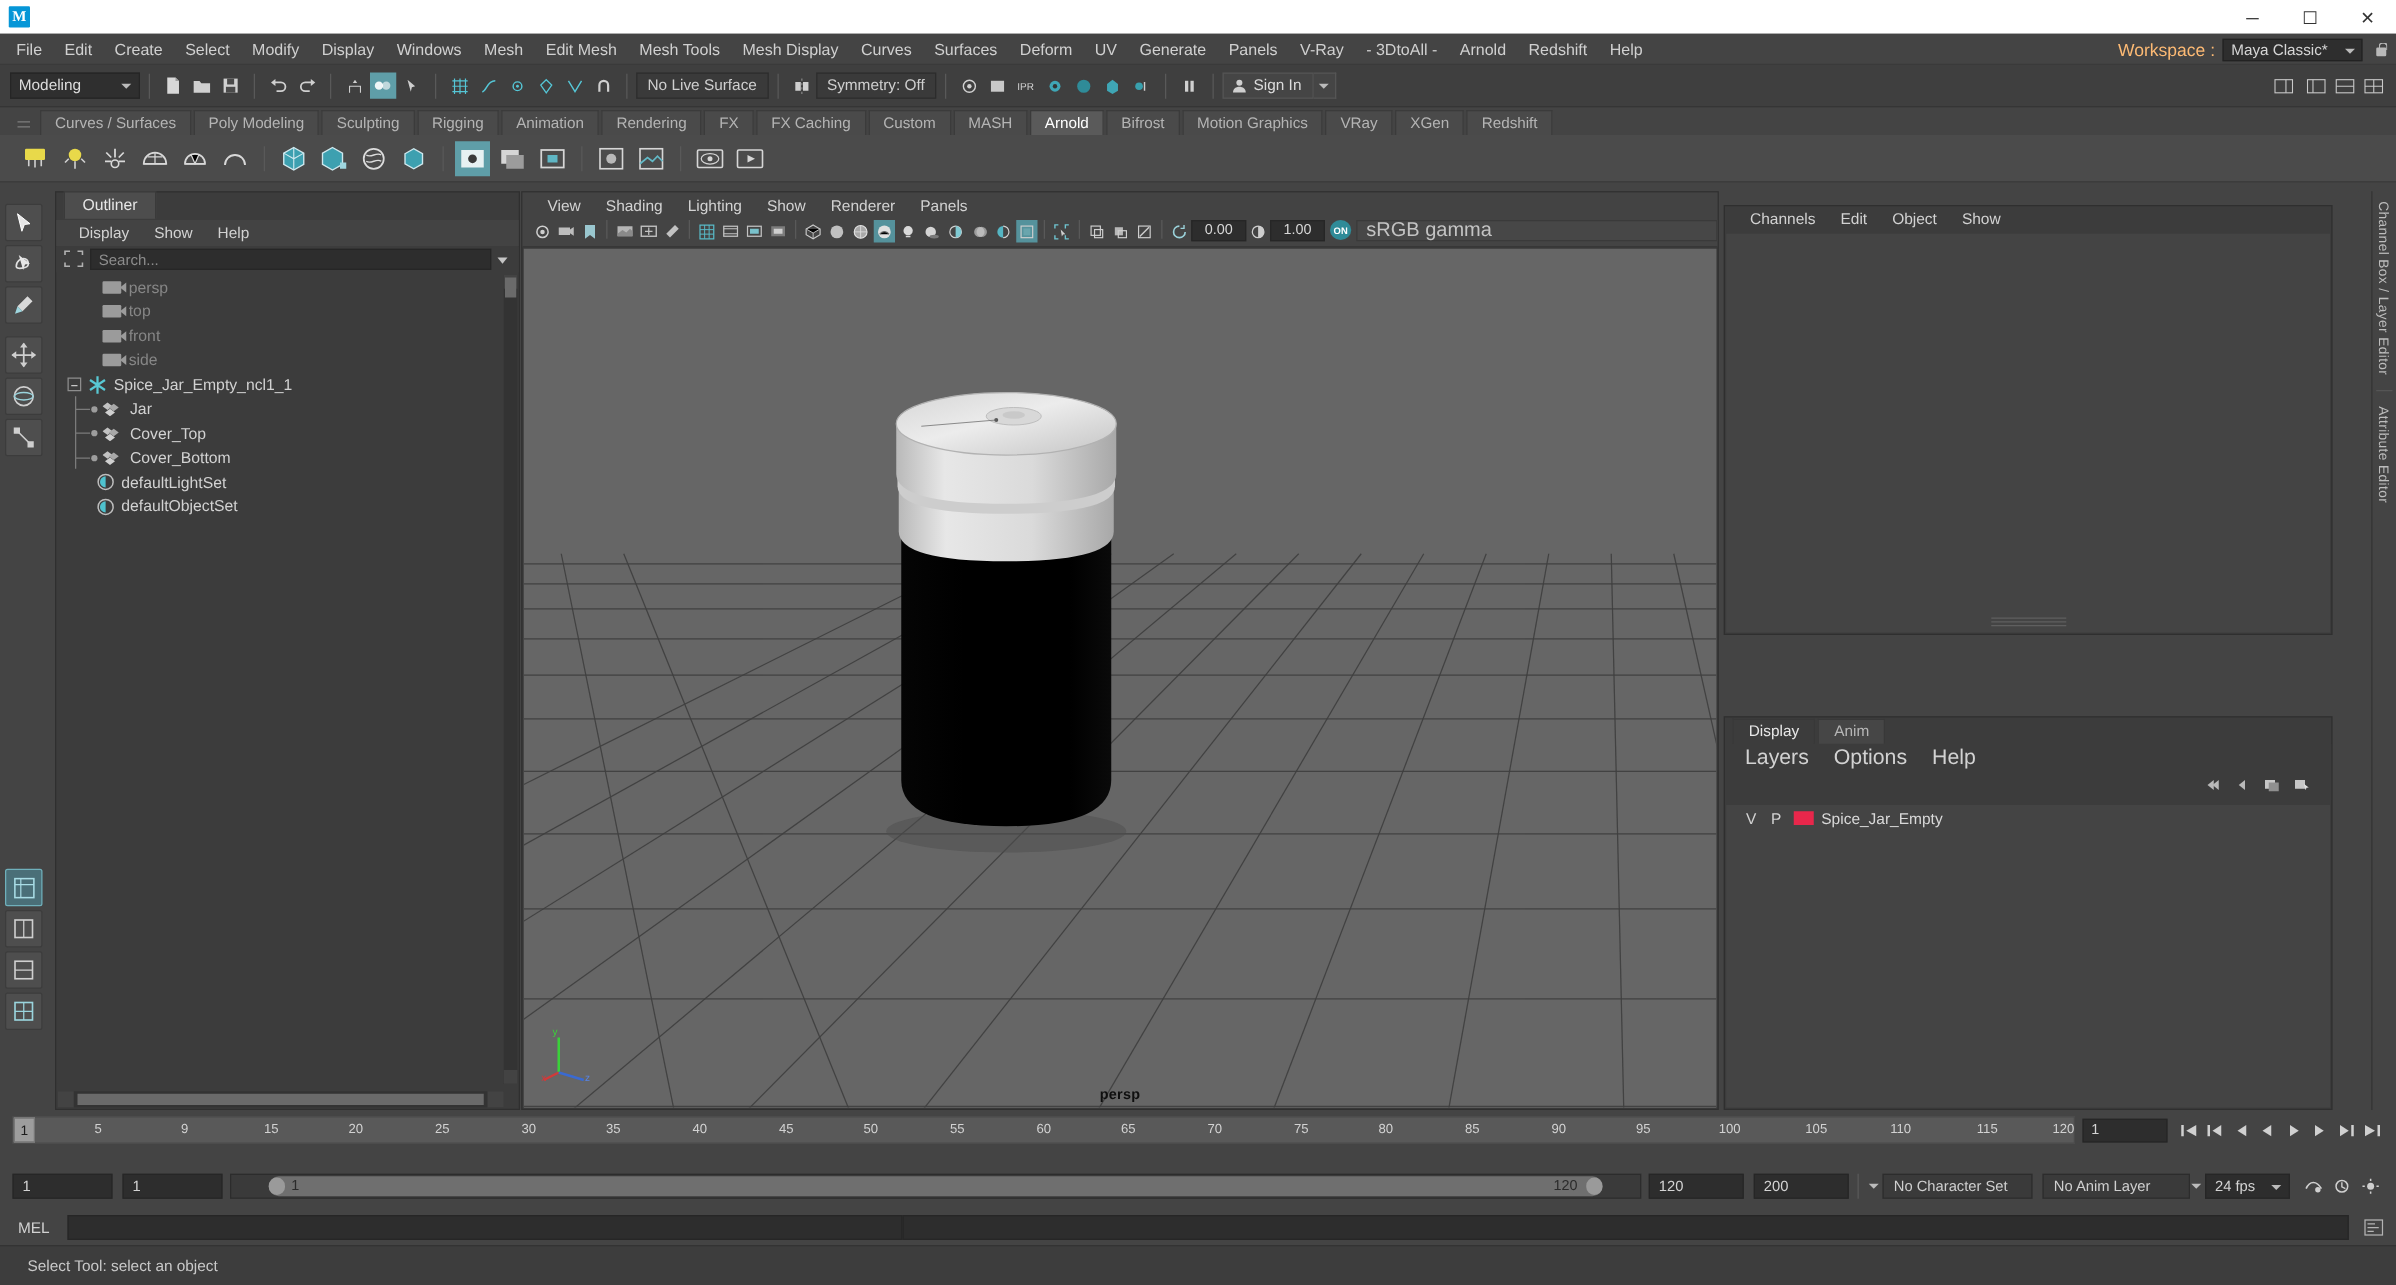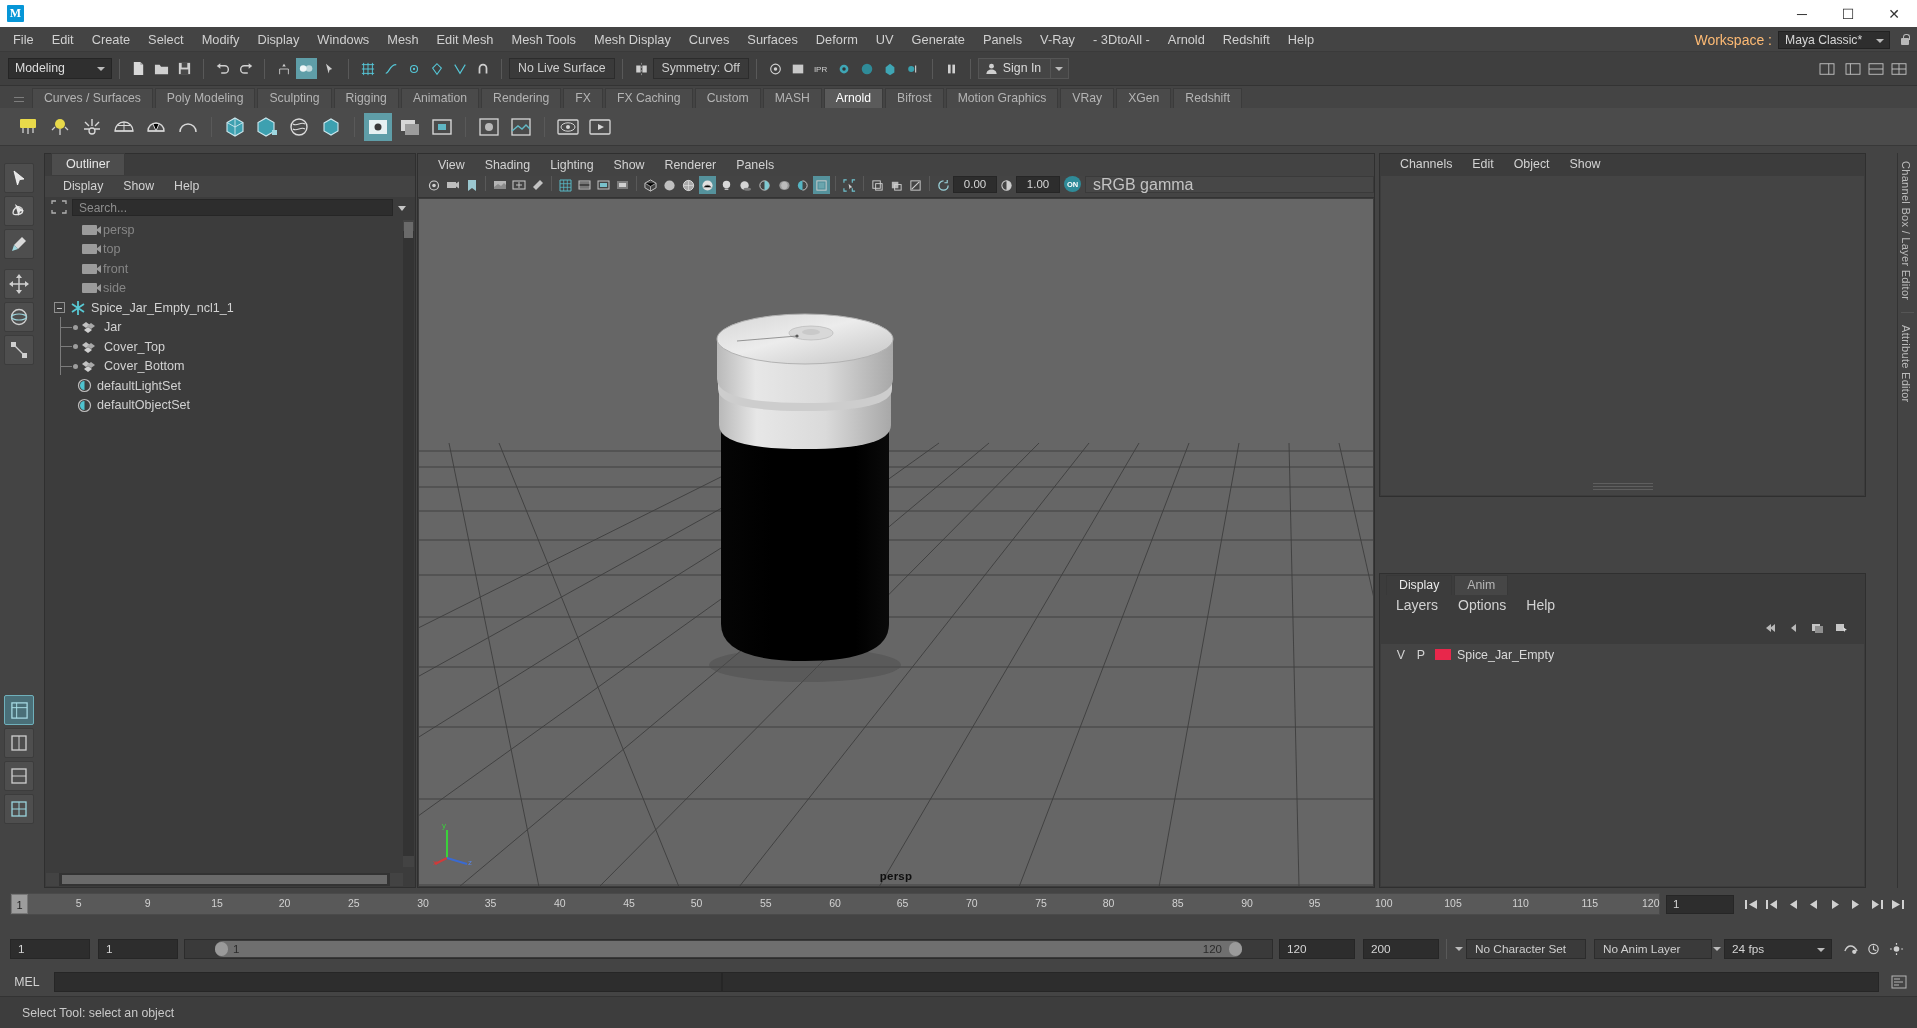--- a/index.html
+++ b/index.html
@@ -224,40 +224,40 @@
     position:absolute; left:0; right:0; bottom:4px; text-align:center; font-size:11.5px;
     color:#0f0f0f; font-weight:bold; letter-spacing:.2px;
   }
   #axis-gizmo { position:absolute; left:14px; bottom:20px; width:44px; height:48px; }
 
   
   #rightpanel {
     position:absolute; left:1379px; top:153px; width:508px; height:735px; background:#444;
   }
   #cb-box {
-    position:absolute; left:0; top:0; right:21px; height:344px; background:#3c3c3c; border:1px solid #2f2f2f;
+    position:absolute; left:0; top:11px; right:21px; height:344px; background:#3c3c3c; border:1px solid #2f2f2f;
   }
   #cb-menu { height:21px; display:flex; align-items:center; padding-left:10px; }
   #cb-menu .cmi { padding:0 10px; font-size:12.4px; color:#d2d2d2; height:21px; line-height:21px; }
   #cb-body { position:absolute; left:1px; right:1px; top:22px; bottom:1px; background:#444444; }
   #cb-grip { position:absolute; left:50%; transform:translateX(-50%); bottom:8px; width:60px; height:4px; }
   #cb-grip i { display:block; height:1px; background:#5f5f5f; margin-bottom:2px; }
 
   
   #layer-box {
     position:absolute; left:0; top:420px; right:21px; bottom:0; background:#3c3c3c; border:1px solid #2f2f2f;
   }
   #lyr-tabs { height:21px; display:flex; align-items:flex-end; padding-left:6px; }
   .ltab {
     height:20px; line-height:19px; padding:0 12px; font-size:12.3px; color:#b6b6b6;
     background:#464646; border:1px solid #383838; border-bottom:none; margin-right:2px;
   }
   .ltab.active { background:#3c3c3c; color:#e8e8e8; }
   #lyr-menu { height:21px; display:flex; align-items:center; padding-left:6px; background:#3c3c3c; }
-  #lyr-menu .lmi { padding:0 10px; font-size:14px; color:#d2d2d2; height:21px; line-height:21px; }
+  #lyr-menu .lmi { padding:0 10px; font-size:17px; color:#d2d2d2; height:21px; line-height:21px; }
   #lyr-btnrow { height:24px; display:flex; align-items:center; justify-content:flex-end; padding-right:14px; background:#3c3c3c; }
   .lyr-ico { width:19px; height:18px; margin-left:5px; display:flex; align-items:center; justify-content:center; }
   #lyr-list { position:absolute; left:1px; right:1px; top:70px; bottom:1px; background:#444; }
   .lyr-row { height:21px; display:flex; align-items:center; padding-left:10px; font-size:12.4px; }
   .lyr-v, .lyr-p { width:20px; text-align:center; color:#d2d2d2; }
   .lyr-swatch { width:16px; height:11px; margin:0 6px 0 4px; }
   .lyr-name { color:#d9d9d9; }
 
   
   #vtabs {
@@ -309,21 +309,21 @@
   .cbsel {
     height:20px; background:#3a3a3a; border:1px solid #2c2c2c; color:#cfcfcf;
     font-size:11.8px; line-height:18px; padding:0 8px; position:relative;
   }
   .minidrop { width:12px; height:20px; position:relative; }
   .minidrop::after {
     content:""; position:absolute; left:1px; top:8px;
     border-left:4px solid transparent; border-right:4px solid transparent; border-top:4px solid #bbb;
   }
   #fps-sel {
-    height:20px; width:108px; background:#2d2d2d; border:1px solid #262626; color:#d4d4d4;
+    height:20px; width:68px; background:#2d2d2d; border:1px solid #262626; color:#d4d4d4;
     font-size:11.8px; line-height:18px; padding-left:7px; position:relative;
   }
   #fps-sel::after {
     content:""; position:absolute; right:6px; top:8px;
     border-left:4px solid transparent; border-right:4px solid transparent; border-top:4px solid #bbb;
   }
 
   
   #melrow {
     position:absolute; left:0; top:968px; width:1917px; height:28px; background:#444; display:flex; align-items:center;

